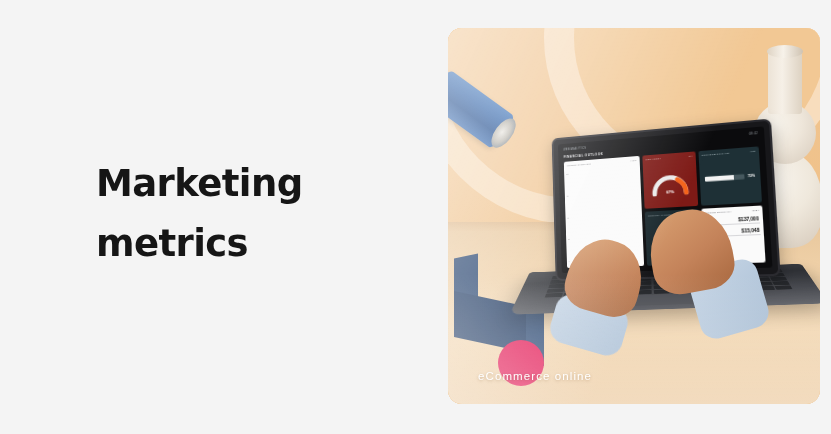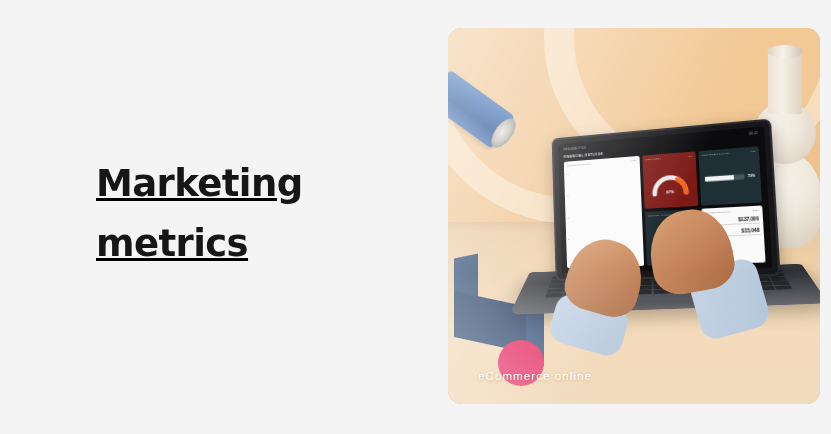--- a/index.html
+++ b/index.html
@@ -9,21 +9,20 @@
     font-family:"Liberation Sans", sans-serif;
     overflow:hidden;
     position:relative;
   }
 
   
   #hero-copy {
     position:absolute;
     left:96px; top:154px;
     width:320px;
-    text-decoration:underline;
   }
   #hero-title {
     font-family:"DejaVu Sans", sans-serif;
     font-size:37px;
     font-weight:700;
     line-height:60px;
     letter-spacing:-0.6px;
     color:#161616;
     white-space:pre-line;
   }

